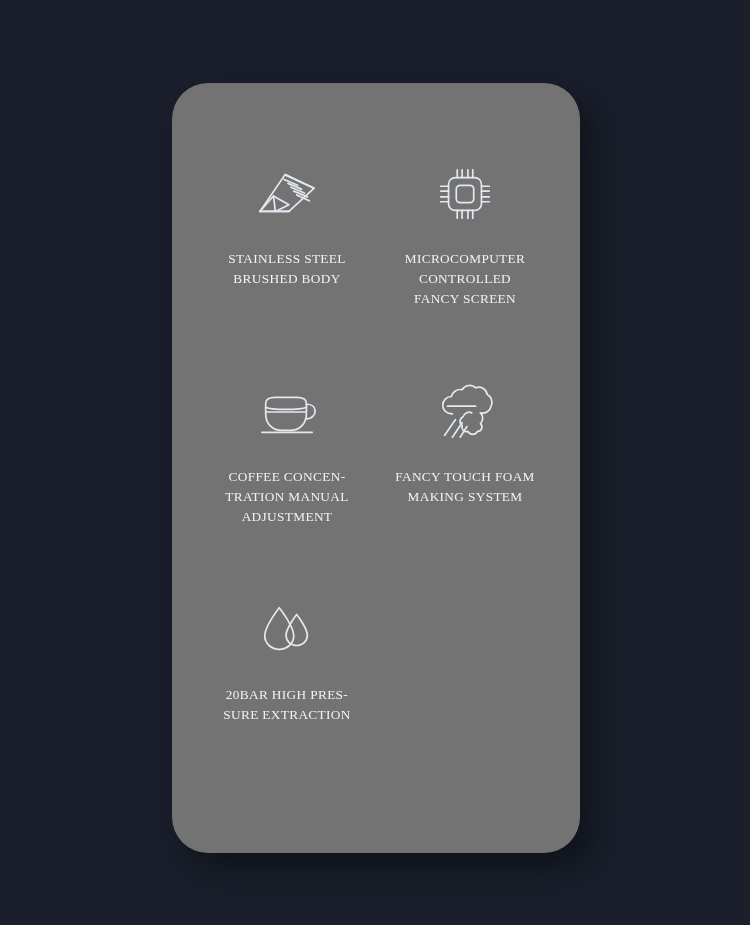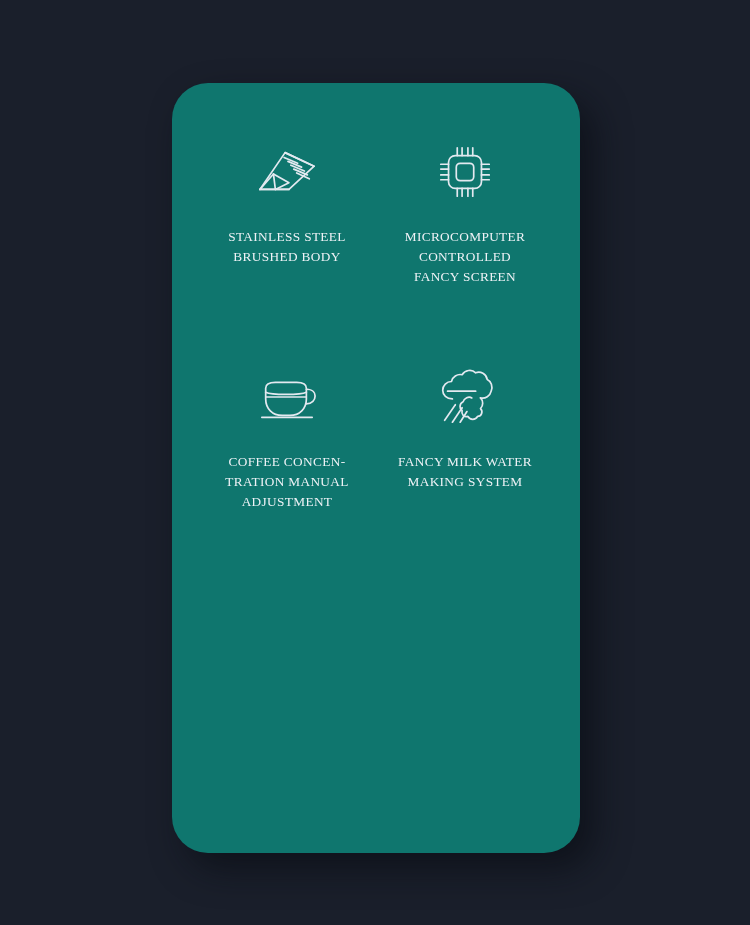--- a/index.html
+++ b/index.html
@@ -19,25 +19,25 @@
     width: 750px;
     height: 925px;
   }
 
   .feature-card {
     position: absolute;
     left: 172px;
     top: 83px;
     width: 408px;
     height: 770px;
-    background: #0f766e;
+    background: #737373;
     border-radius: 36px;
     box-shadow: 14px 16px 34px rgba(8, 11, 18, 0.62);
     box-sizing: border-box;
-    padding: 38px 26px 44px 26px;
+    padding: 60px 26px 44px 26px;
     display: grid;
     grid-template-columns: 1fr 1fr;
     grid-template-rows: 1fr 1fr 1fr;
     align-items: start;
     justify-items: center;
   }
 
   .feature-item {
     width: 100%;
     display: flex;
@@ -172,20 +172,32 @@
           <path d="M19 34 C13 34 9 30 9 25 C9 20 13 16 18 16 C19 11 24 8 29 9 C32 4 39 3 43 7 C48 5 54 8 55 14 C59 16 61 21 59 26 C58 31 53 34 48 33"></path>
           <path d="M48 33 C51 36 51 41 48 44 C51 47 49 52 45 52 C43 56 37 56 35 52 C31 53 28 50 29 46 C26 44 26 39 30 37 C31 33 36 31 39 33"></path>
 
           <path d="M14 26 L43 26"></path>
 
           <path d="M11 56 L22 40"></path>
           <path d="M19 58 L29 43"></path>
           <path d="M27 58 L34 47"></path>
         </svg>
       </div>
-      <div class="feature-label">FANCY MILK WATER
+      <div class="feature-label">FANCY TOUCH FOAM
 MAKING SYSTEM</div>
     </div>
 
+    <div class="feature-item r3">
+      <div class="feature-icon">
+        <svg viewBox="0 0 64 64">
+
+          <path d="M24 9 C24 9 9 28 9 38 C9 46 16 52 24 52 C32 52 39 46 39 38 C39 28 24 9 24 9 Z"></path>
+
+          <path d="M42 16 C42 16 31 30 31 37.5 C31 43.5 36 48 42 48 C48 48 53 43.5 53 37.5 C53 30 42 16 42 16 Z"></path>
+        </svg>
+      </div>
+      <div class="feature-label">20BAR HIGH PRES-
+SURE EXTRACTION</div>
+    </div>
 
 
   </div>
 </div>
 
 </body></html>

